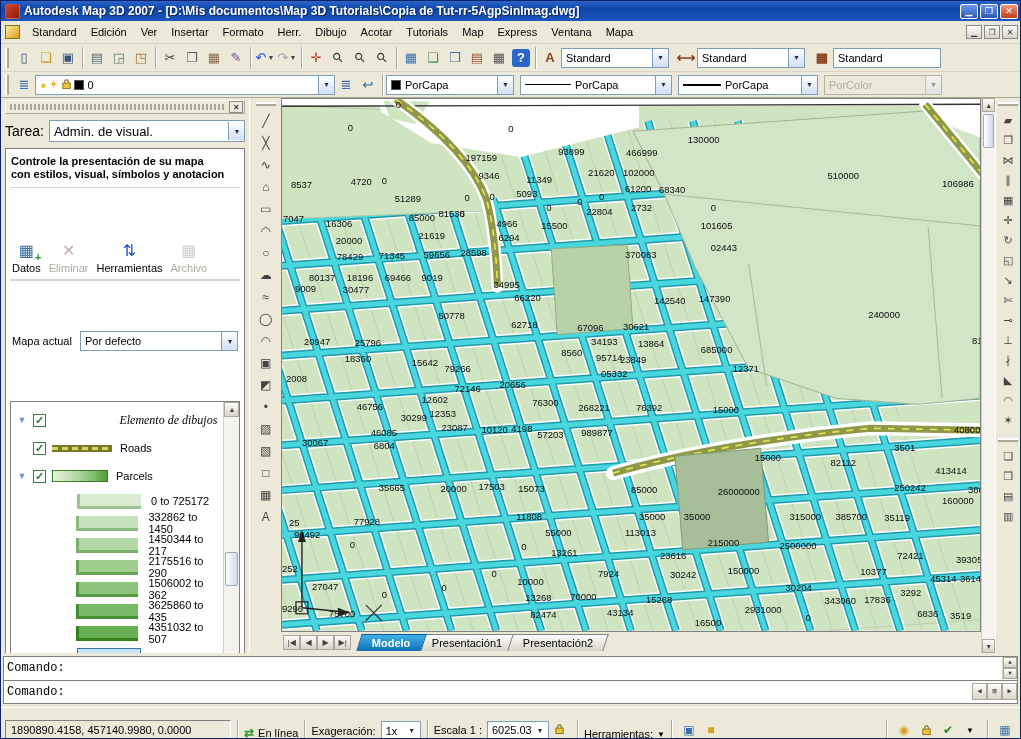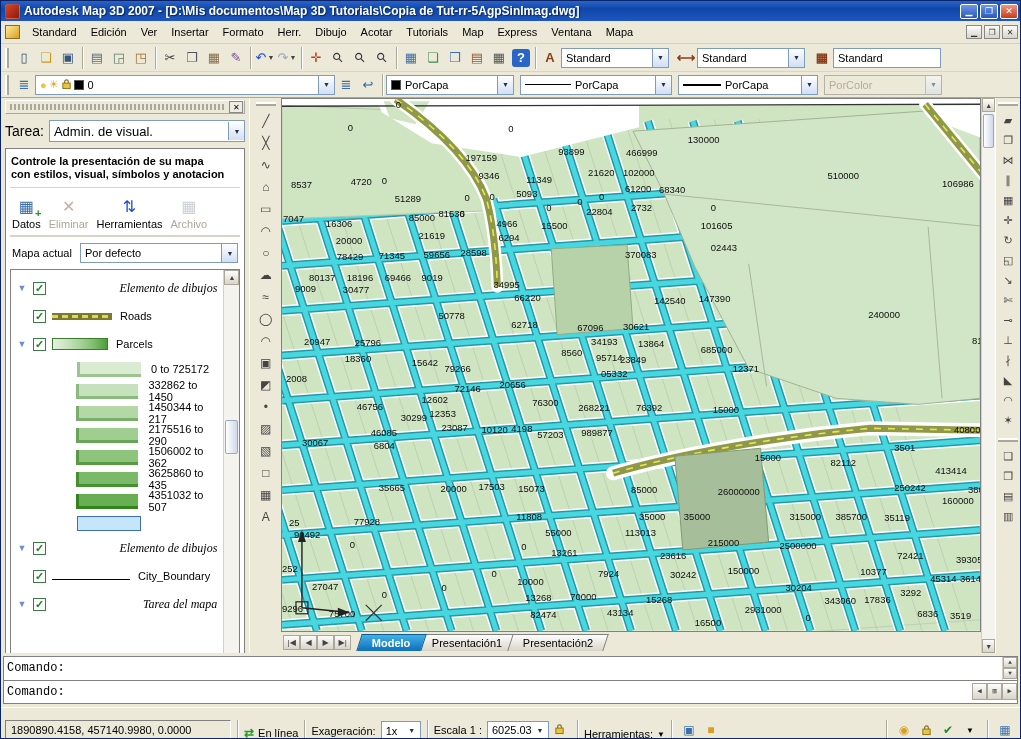--- a/index.html
+++ b/index.html
@@ -36,21 +36,21 @@
   
   .main{position:absolute;top:97px;left:0;right:0;height:555px;display:flex;}
   
   .taskpane{width:250px;height:100%;background:#ece9d8;padding:0 4px;position:relative;}
   .tp-head{height:14px;margin-top:2px;display:flex;align-items:center;border:1px solid #fff;border-bottom-color:#aca899;border-right-color:#aca899;background:#ece9d8;}
   .tp-head .dots{flex:1;height:6px;margin:0 4px;background:repeating-linear-gradient(90deg,#aca899 0 2px,#ece9d8 2px 4px);}
   .tp-close{width:14px;height:12px;border:1px solid #888;background:#efece0;font-size:8px;display:flex;align-items:center;justify-content:center;margin-right:1px;}
   .tarea-row{display:flex;align-items:center;margin:6px 0 6px 0;}
   .tarea-row label{font-size:14px;margin-right:5px;}
   .tarea-combo{flex:1;height:22px;font-size:13px;}
-  .tp-box{background:#fff;border:1px solid #808080;height:540px;display:flex;flex-direction:column;padding:4px 4px 2px 4px;}
+  .tp-box{background:#fff;border:1px solid #808080;height:540px;display:flex;flex-direction:column;padding:4px 4px 2px 4px;gap:44px;}
   .tp-intro{font-size:11px;font-weight:bold;line-height:13px;padding:2px 1px 6px 1px;border-bottom:1px solid #d8d4c8;}
   .tp-actions{display:flex;align-items:flex-start;padding:6px 2px 5px 2px;border-bottom:2px solid #d8d4c8;}
   .tp-act{display:flex;flex-direction:column;align-items:center;font-size:11px;margin-right:8px;color:#000;}
   .tp-act .aicon{width:26px;height:24px;display:flex;align-items:center;justify-content:center;font-size:16px;position:relative;}
   .tp-act.disabled{color:#aca899;}
   .tp-act.disabled .aicon{opacity:.45;filter:grayscale(40%);}
   .plus-badge{position:absolute;right:-2px;bottom:-1px;font-size:11px;font-weight:bold;color:#1c9a1c;text-shadow:0 0 1px #fff;}
   .mapactual-row{display:flex;align-items:center;padding:6px 2px;}
   .mapactual-row label{font-size:11px;margin-right:8px;}
   .mapactual-row .combo{flex:1;}

